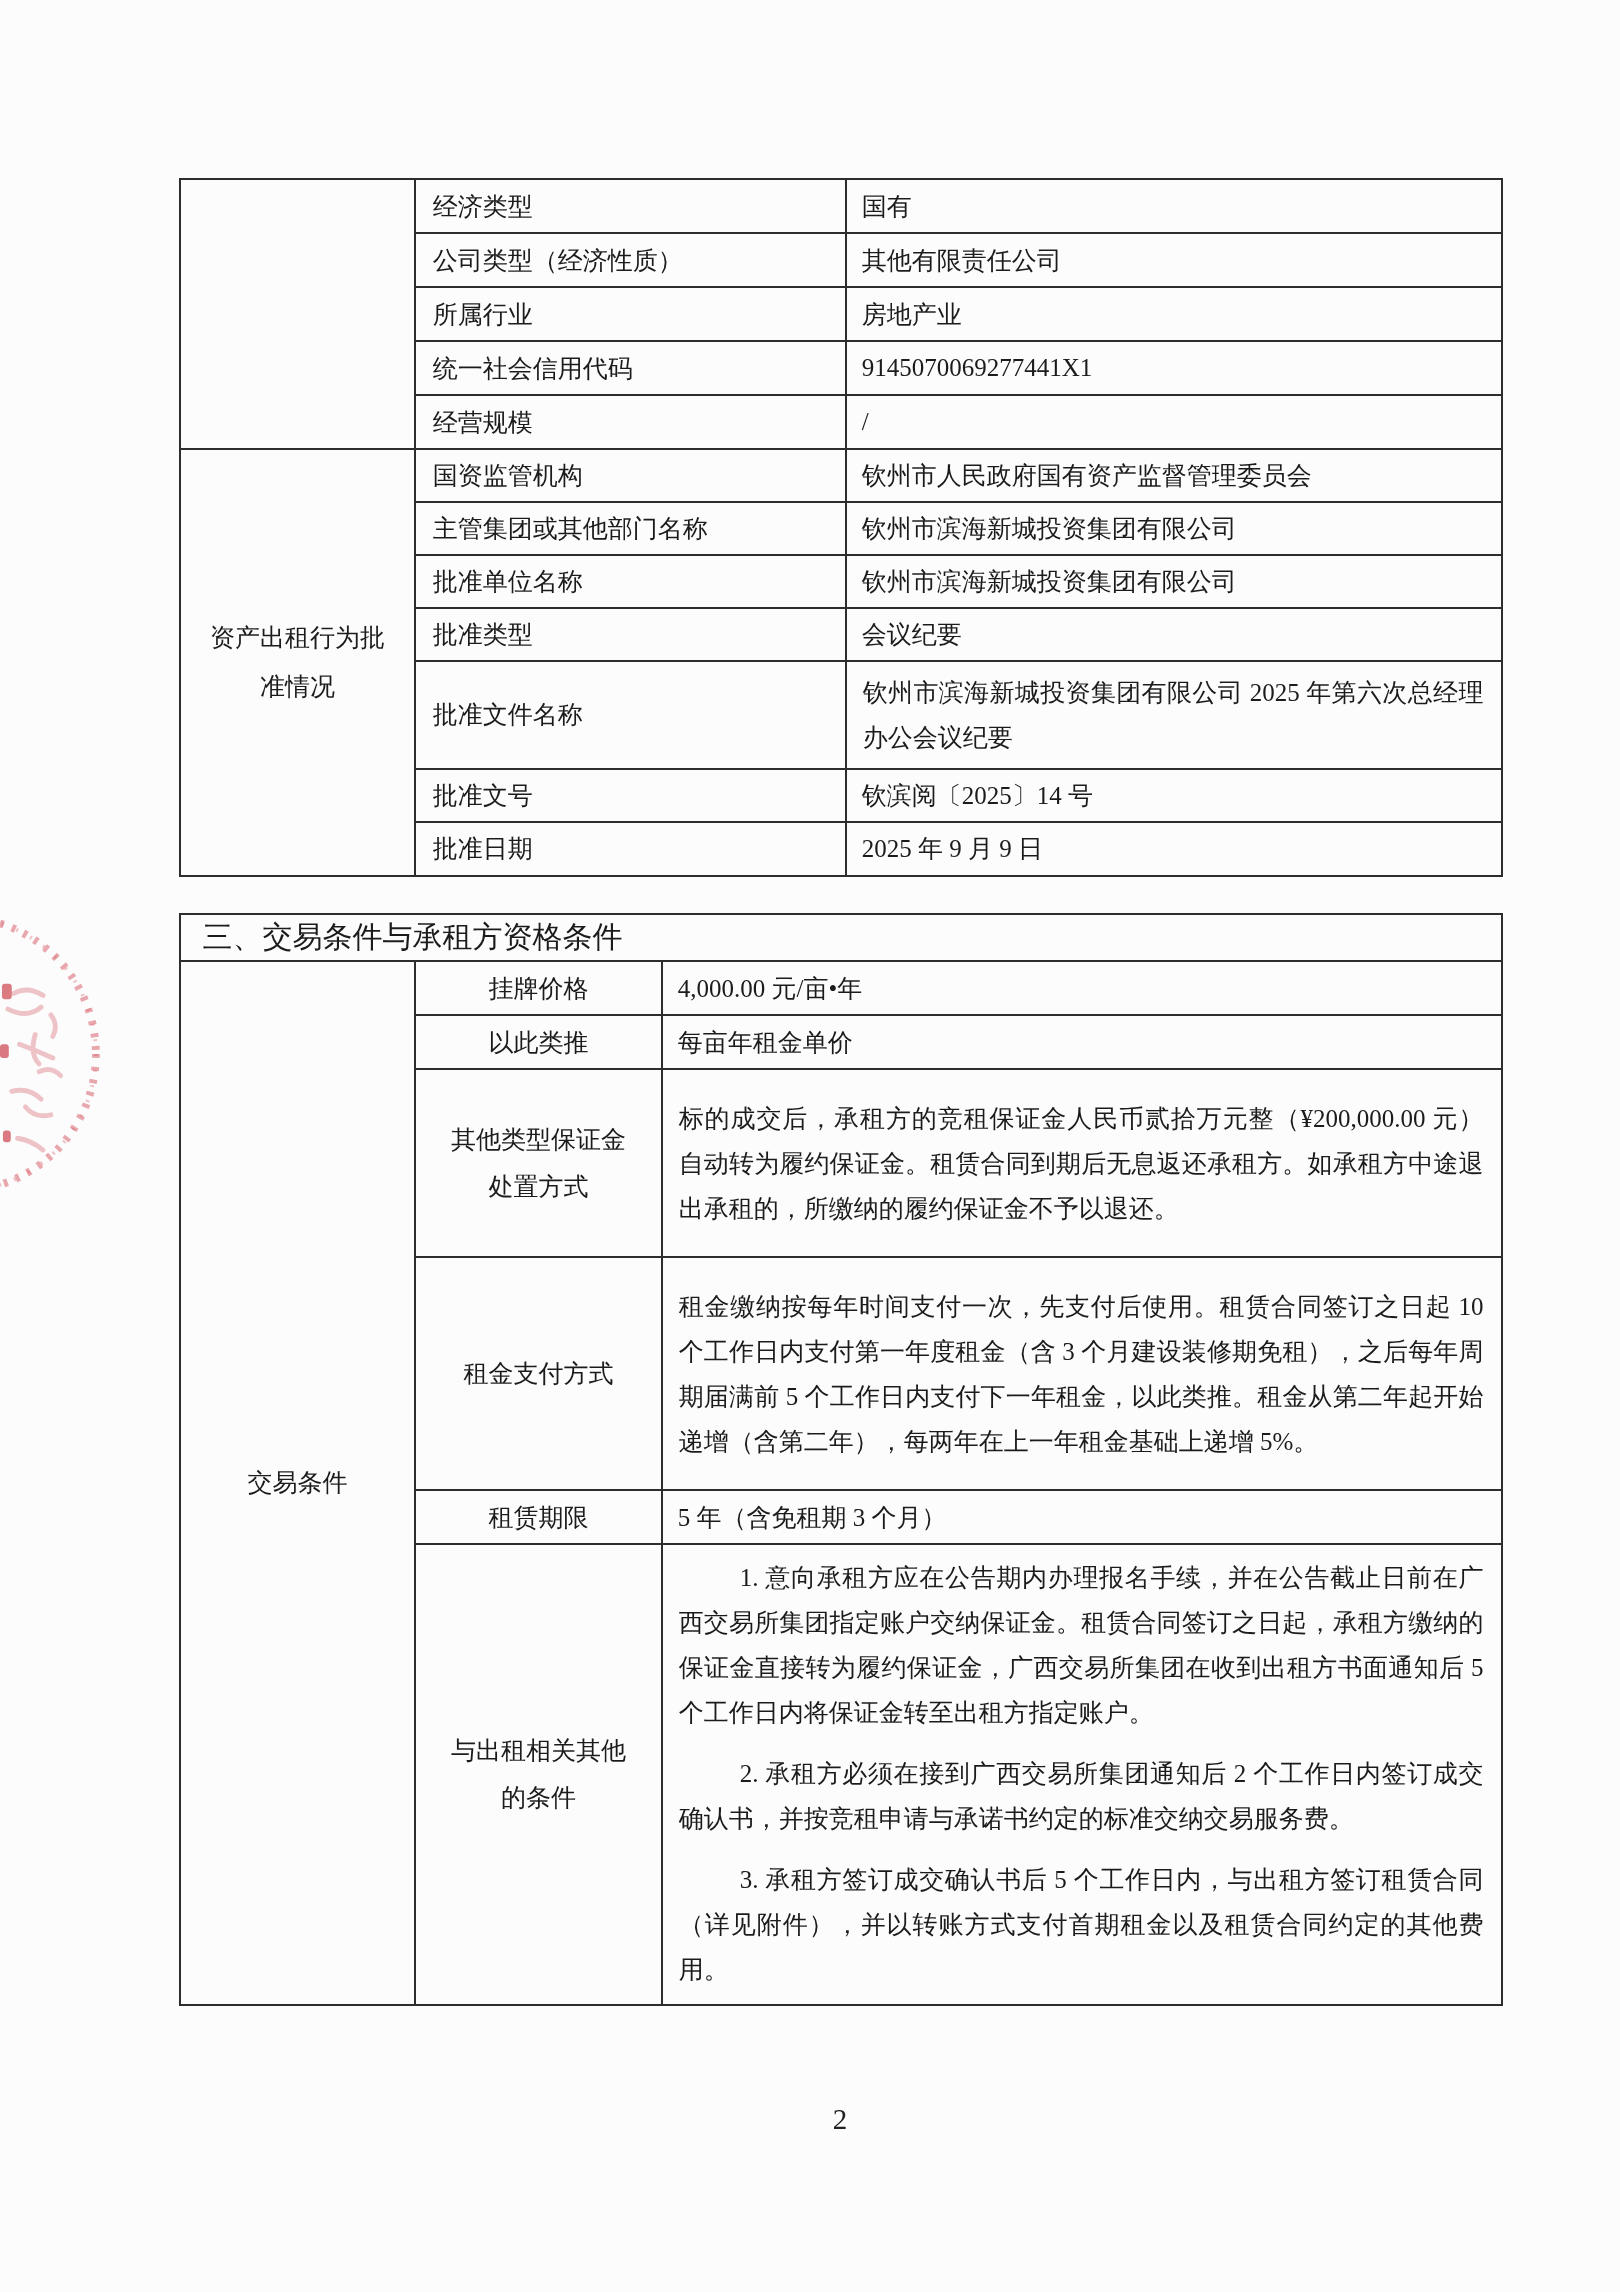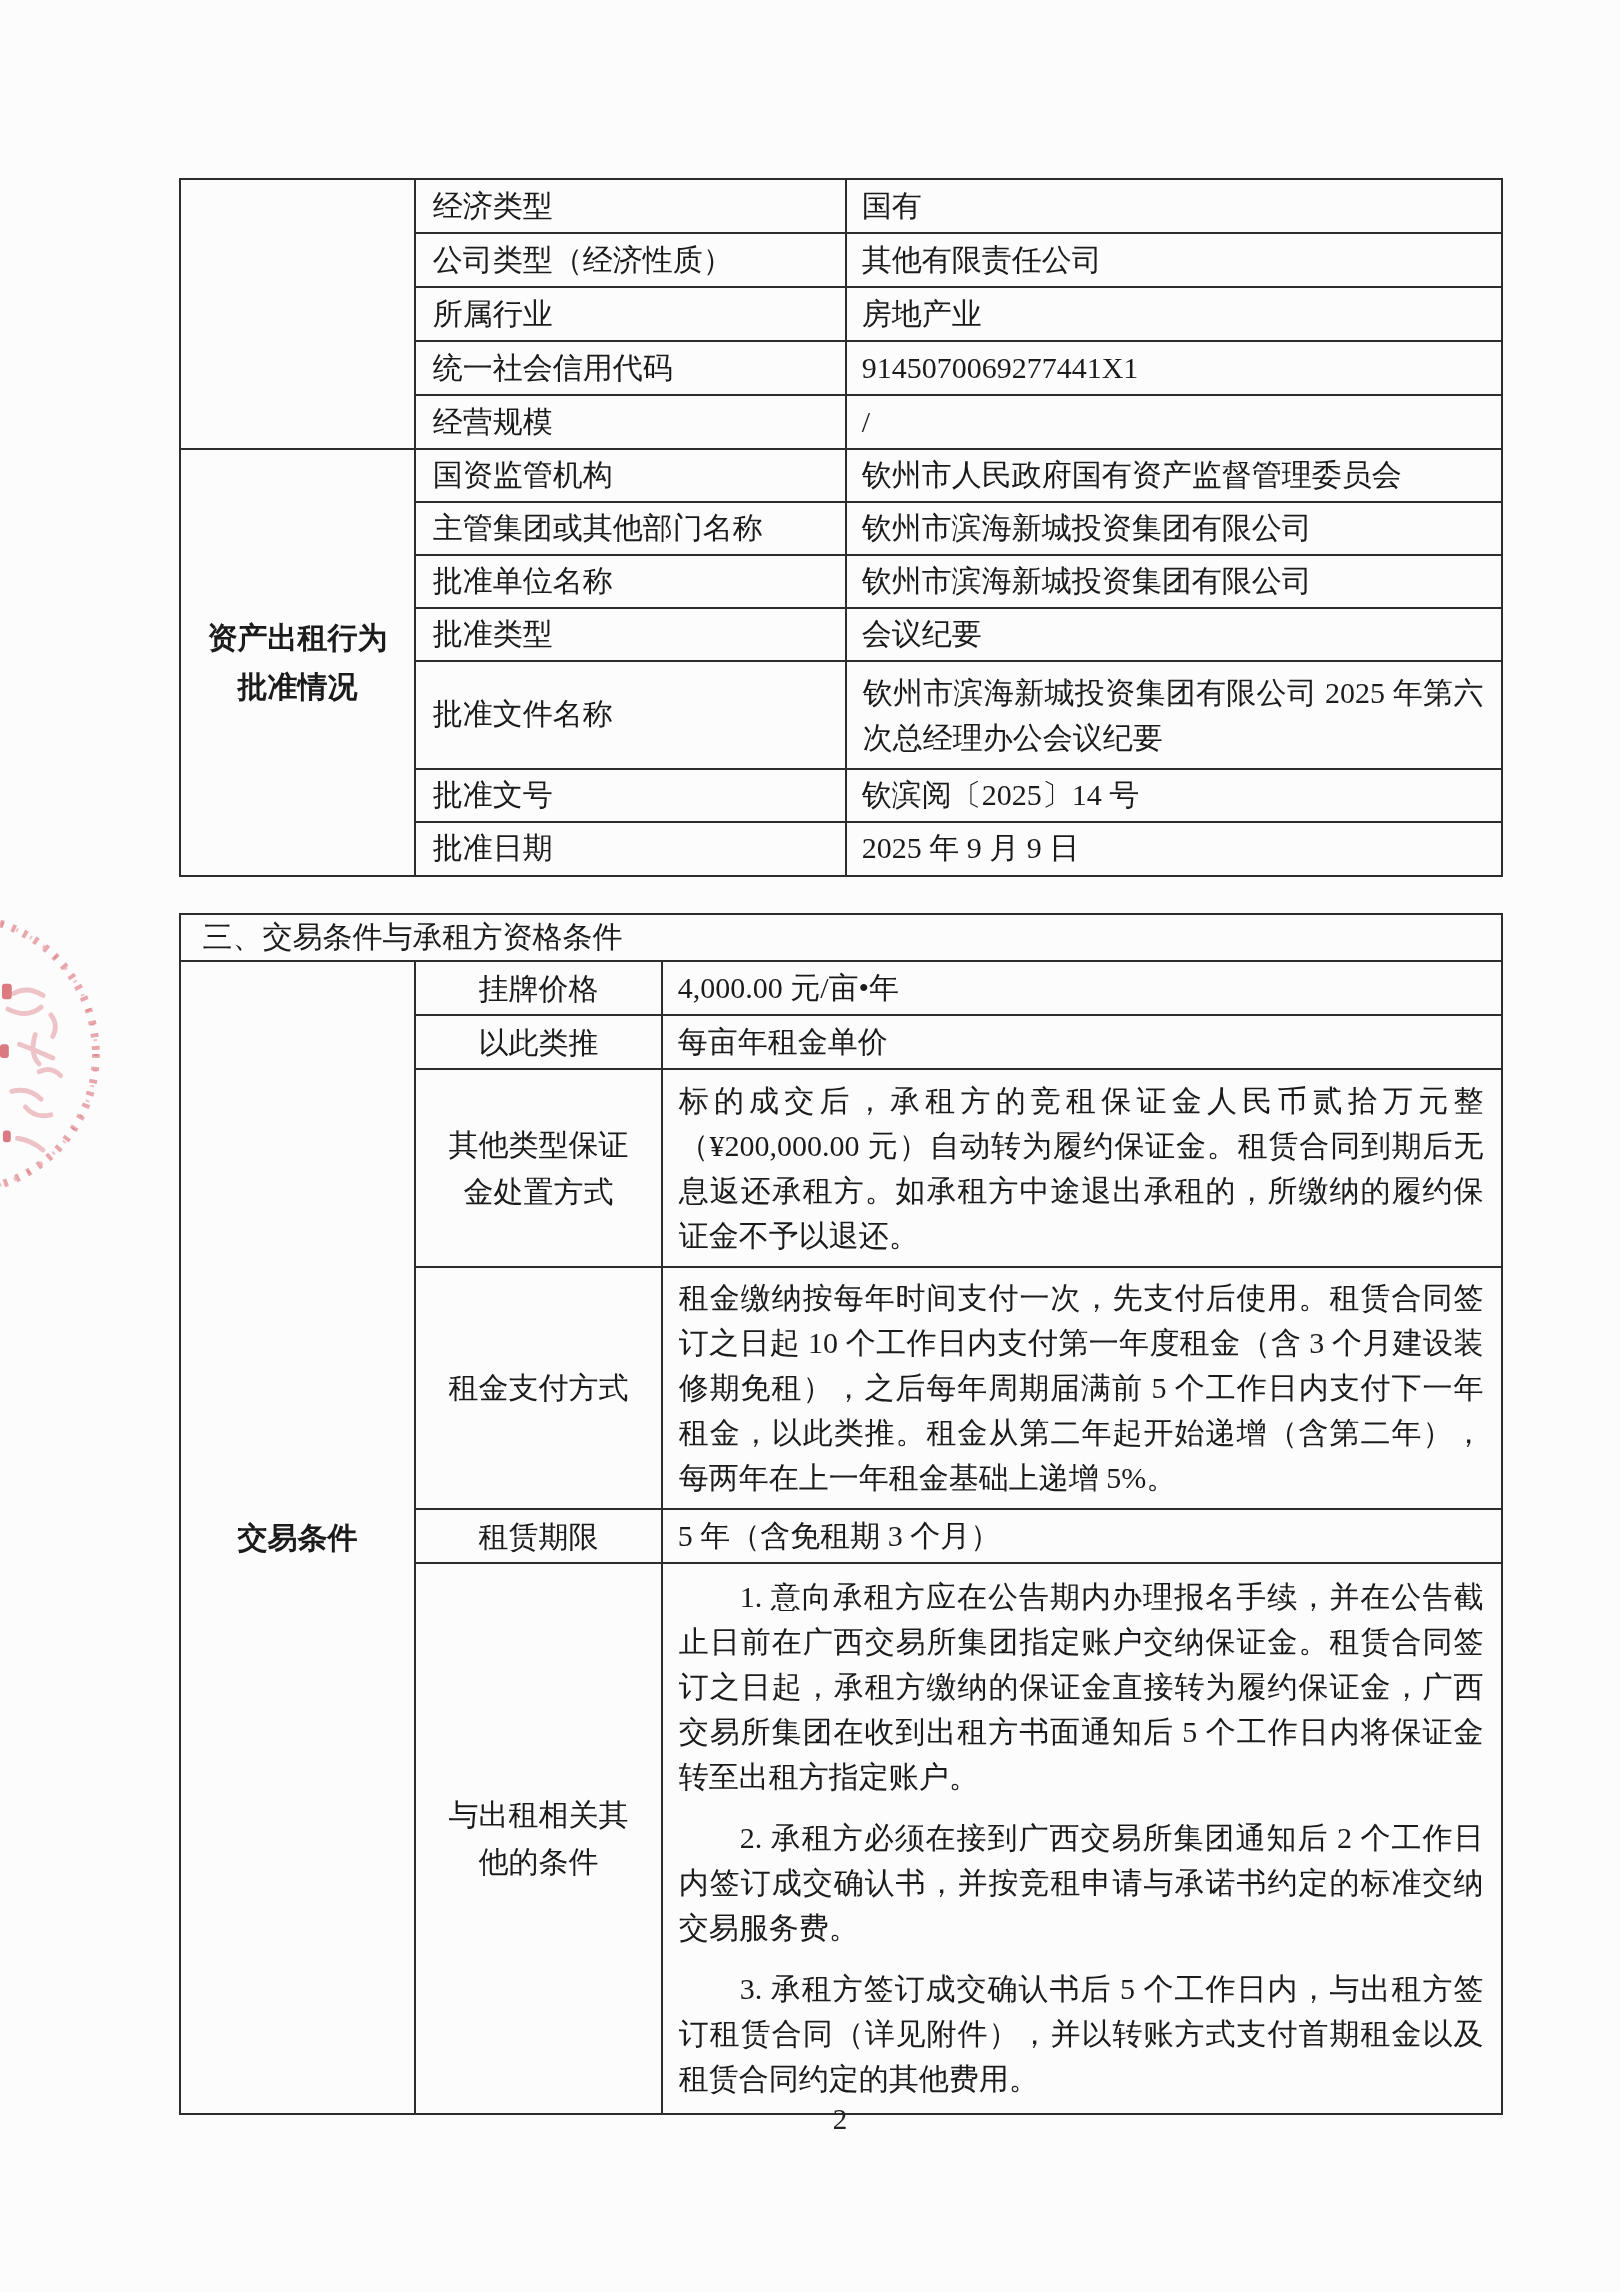--- a/index.html
+++ b/index.html
@@ -5,25 +5,25 @@
   html,body{margin:0;padding:0;background:#e8e8e8;}
   .page{
     width:1620px;height:2293px;position:relative;margin:0 auto;
     background:#fcfcfd;
     font-family:"Liberation Serif","DejaVu Serif",serif;
     color:#1b1b1b;overflow:hidden;
   }
   table{border-collapse:collapse;table-layout:fixed;position:absolute;left:179px;}
   #t1{top:178px;width:1322px;}
   #t2{top:913px;width:1322px;padding-left:48px;}
-  td{border:2.5px solid #2d2d2d;font-size:30px;vertical-align:middle;
+  td{border:2.5px solid #2d2d2d;font-size:25px;vertical-align:middle;
      overflow:hidden;}
   
   .grp{text-align:center;}
-  .grpw{max-width:192px;margin:12px auto;line-height:49px;font-weight:bold;}
+  .grpw{max-width:192px;margin:12px auto;line-height:49px;}
   
   .lbl1{padding-left:16.7px;}
   .val{padding:3.9px 17.6px 3.9px 14.7px;}
   
   .lbl2{text-align:center;}
   .lblw{max-width:190px;margin:0 auto;line-height:47px;}
   
   .longtxt{line-height:45px;text-align:justify;padding:7.8px 17.6px 7.8px 15.7px;}
   .para{margin:0;text-indent:61px;text-align:justify;line-height:45px;}
   .para + .para{margin-top:16px;}

